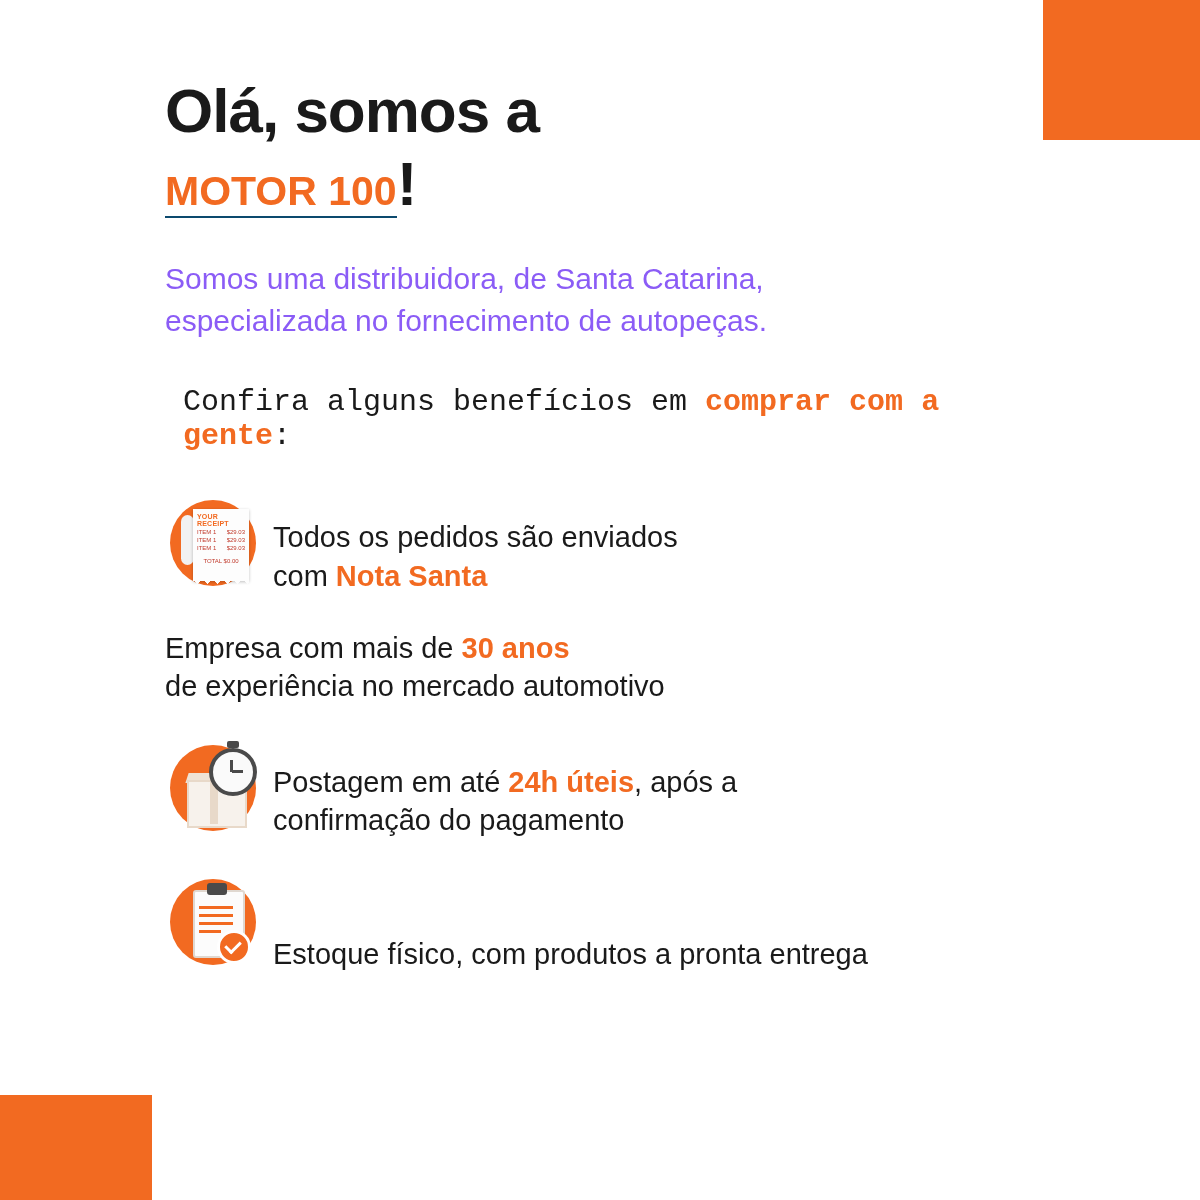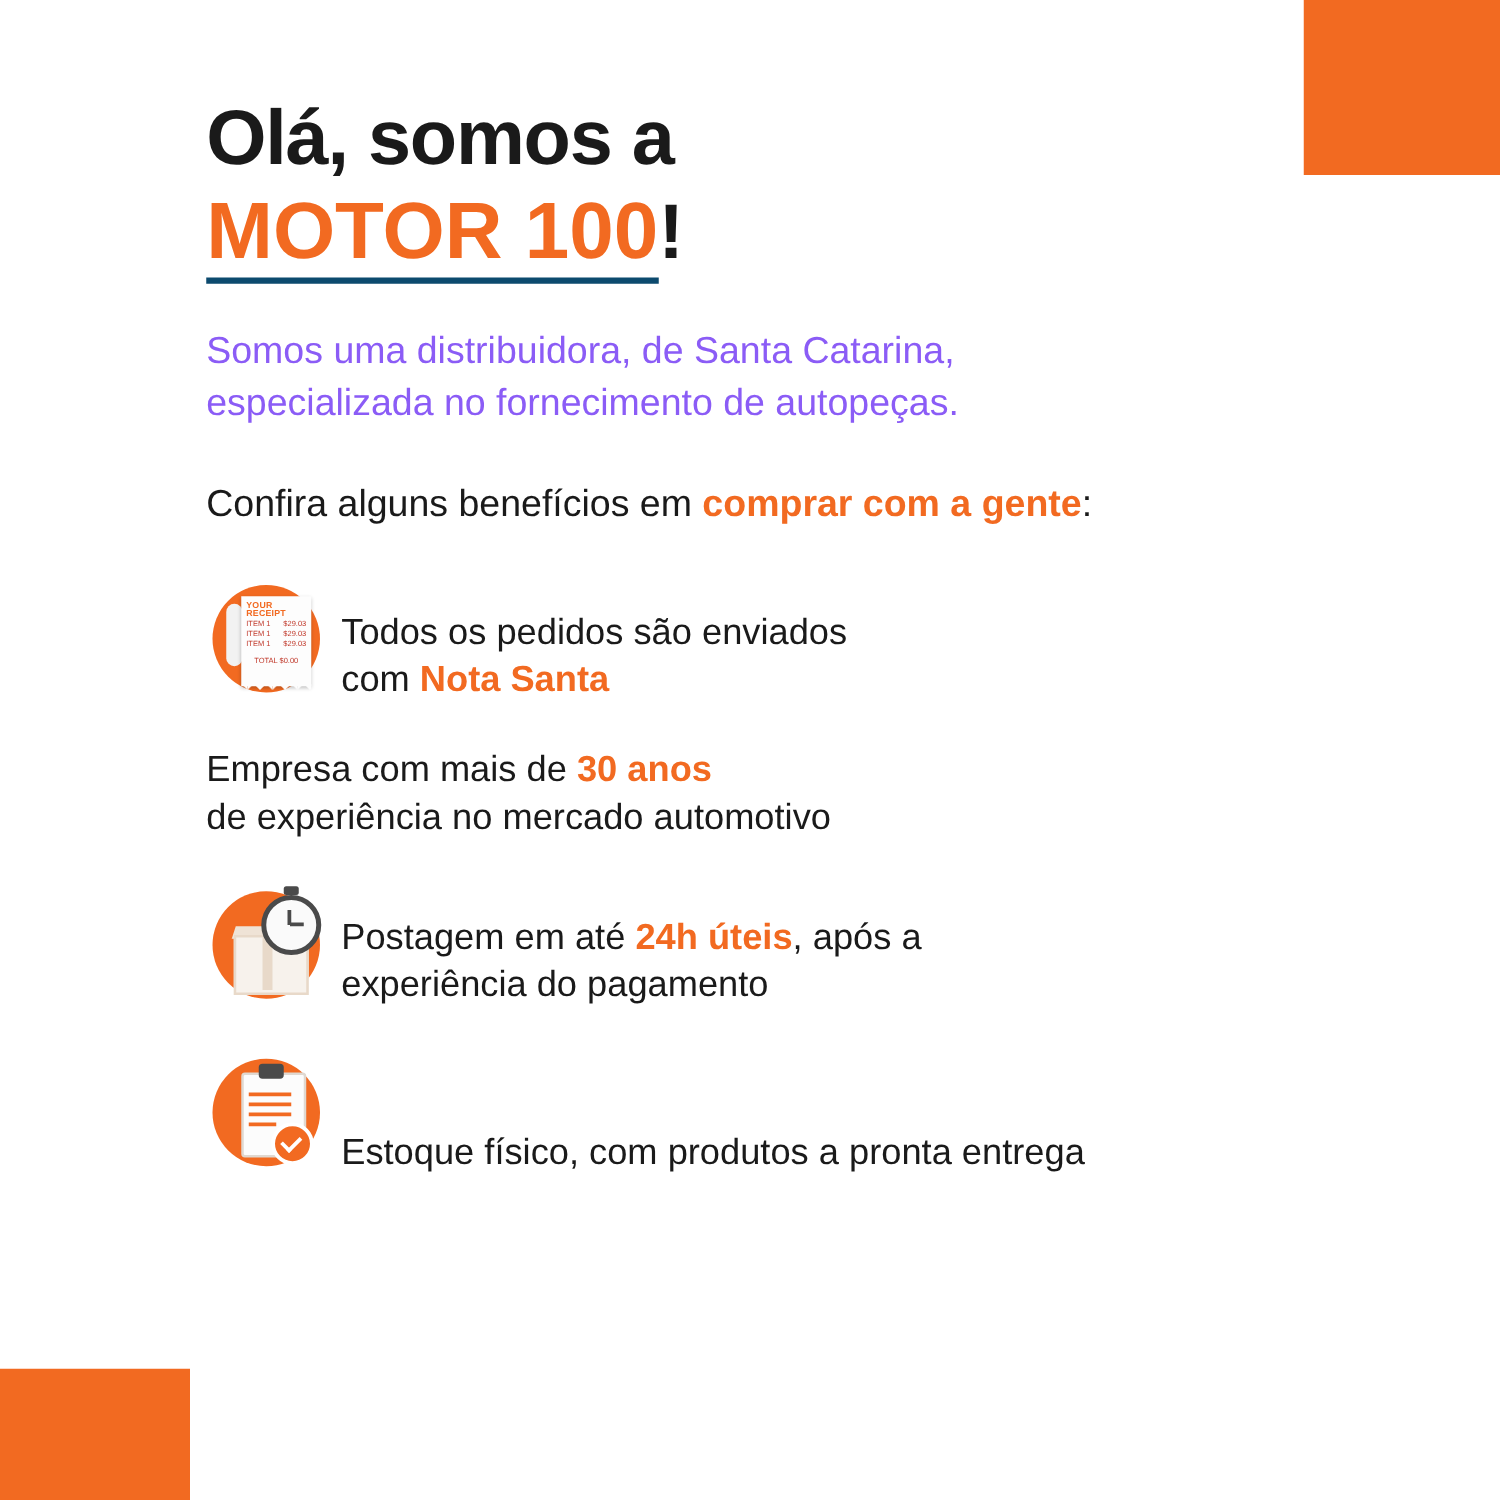--- a/index.html
+++ b/index.html
@@ -48,49 +48,50 @@
     letter-spacing: -1px;
     line-height: 1.05;
     margin: 0;
   }
   .headline-2-wrap {
     margin: 8px 0 0 0;
     line-height: 1.05;
     white-space: nowrap;
   }
   .headline-2 {
-    font-size: 64px;
+    font-size: 41px;
     font-weight: bold;
     color: #f26a21;
     letter-spacing: 0px;
-    border-bottom: 5px solid #0c4a6e;
+    border-bottom: 2px solid #0c4a6e;
     padding-bottom: 2px;
   }
   .headline-2-bang {
     font-size: 62px;
     font-weight: bold;
     color: #1a1a1a;
     letter-spacing: -1px;
   }
 
   
   .intro {
     margin: 42px 0 0 0;
     font-size: 30px;
     line-height: 1.38;
     color: #8b5cf6;
     font-weight: 400;
   }
   .intro .line { display: block; }
 
   .benefits-lead {
-    margin: 44px 0 0 0;
+    margin: 44px 0 0 18px;
     font-size: 30px;
     color: #1a1a1a;
     font-weight: 400;
+    font-family: Liberation Mono, monospace;
   }
   .benefits-lead .hl {
     color: #f26a21;
     font-weight: bold;
   }
 
   
   .benefits {
     margin-top: 42px;
   }
@@ -435,21 +436,21 @@
         <div class="boxflapR"></div>
         <div class="box"></div>
         <div class="boxline"></div>
         <div class="watch">
           <div class="hand"></div>
           <div class="hand2"></div>
         </div>
       </div>
       <div class="benefit-text">
         <span class="line"><span>Postagem em até </span><span class="hl">24h úteis</span><span>, após a</span></span>
-        <span class="line">experiência do pagamento</span>
+        <span class="line">confirmação do pagamento</span>
       </div>
     </div>
 
     <div class="benefit-row">
       <div class="benefit-icon ico-clip">
         <div class="circle"></div>
         <div class="board"></div>
         <div class="clip"></div>
         <div class="ln" style="top:32px"></div>
         <div class="ln" style="top:40px"></div>

